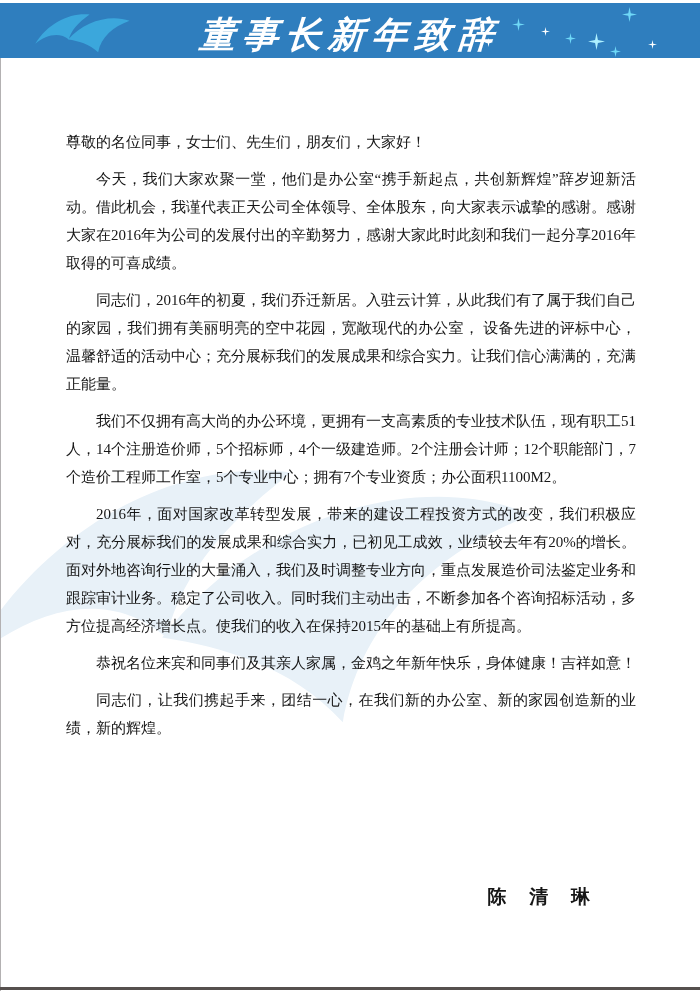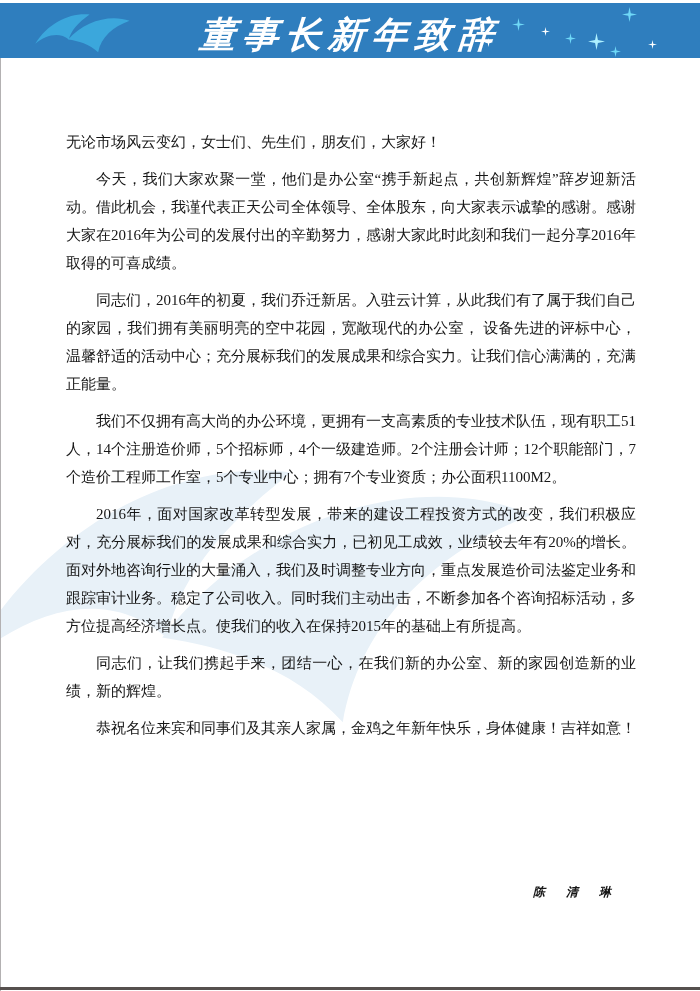--- a/index.html
+++ b/index.html
@@ -54,22 +54,22 @@
   .speech{
     position:absolute;left:66px;top:128px;width:570px;
     z-index:1;
     font-size:15px;line-height:28px;
     text-align:justify;
   }
   .speech p{margin:0 0 9px 0;text-indent:2em;}
   .speech p.no-indent{text-indent:0;}
   
   .signature{
-    position:absolute;right:80px;top:884px;z-index:1;
-    font-size:12px;font-weight:bold;font-style:italic;
+    position:absolute;right:101px;top:884px;z-index:1;
+    font-size:19px;font-weight:bold;
     letter-spacing:9px;white-space:nowrap;
   }
   .dateline{
     position:absolute;right:103px;top:908px;z-index:1;
     font-size:15px;white-space:nowrap;
   }
 </style>
 </head>
 <body>
 
@@ -124,27 +124,27 @@
         </svg>
       </span>
     <span class="sparkle" style="left:648px;top:37px">
       <svg width="9" height="9" viewBox="0 0 24 24">
           <path class="sp-c" d="M12 0 L14 10 L24 12 L14 14 L12 24 L10 14 L0 12 L10 10 Z"></path>
         </svg>
       </span>
   </div>
 
   <div class="speech">
-    <p class="no-indent">无论市场风云变幻，女士们、先生们，朋友们，大家好！</p>
+    <p class="no-indent">尊敬的名位同事，女士们、先生们，朋友们，大家好！</p>
     <p>今天，我们大家欢聚一堂，他们是办公室“携手新起点，共创新辉煌”辞岁迎新活动。借此机会，我谨代表正天公司全体领导、全体股东，向大家表示诚挚的感谢。感谢大家在2016年为公司的发展付出的辛勤努力，感谢大家此时此刻和我们一起分享2016年取得的可喜成绩。</p>
     <p>同志们，2016年的初夏，我们乔迁新居。入驻云计算，从此我们有了属于我们自己的家园，我们拥有美丽明亮的空中花园，宽敞现代的办公室， 设备先进的评标中心，温馨舒适的活动中心；充分展标我们的发展成果和综合实力。让我们信心满满的，充满正能量。</p>
     <p>我们不仅拥有高大尚的办公环境，更拥有一支高素质的专业技术队伍，现有职工51人，14个注册造价师，5个招标师，4个一级建造师。2个注册会计师；12个职能部门，7个造价工程师工作室，5个专业中心；拥有7个专业资质；办公面积1100M2。</p>
     <p>2016年，面对国家改革转型发展，带来的建设工程投资方式的改变，我们积极应对，充分展标我们的发展成果和综合实力，已初见工成效，业绩较去年有20%的增长。面对外地咨询行业的大量涌入，我们及时调整专业方向，重点发展造价司法鉴定业务和跟踪审计业务。稳定了公司收入。同时我们主动出击，不断参加各个咨询招标活动，多方位提高经济增长点。使我们的收入在保持2015年的基础上有所提高。</p>
+    <p>恭祝名位来宾和同事们及其亲人家属，金鸡之年新年快乐，身体健康！吉祥如意！</p>
     <p>同志们，让我们携起手来，团结一心，在我们新的办公室、新的家园创造新的业绩，新的辉煌。</p>
-    <p>恭祝名位来宾和同事们及其亲人家属，金鸡之年新年快乐，身体健康！吉祥如意！</p>
 
   </div>
 
   <div class="signature">陈 清 琳</div>
 
   <div class="edge-left"></div>
   <div class="bottom-rule"></div>
 </div>
 
 </body></html>

